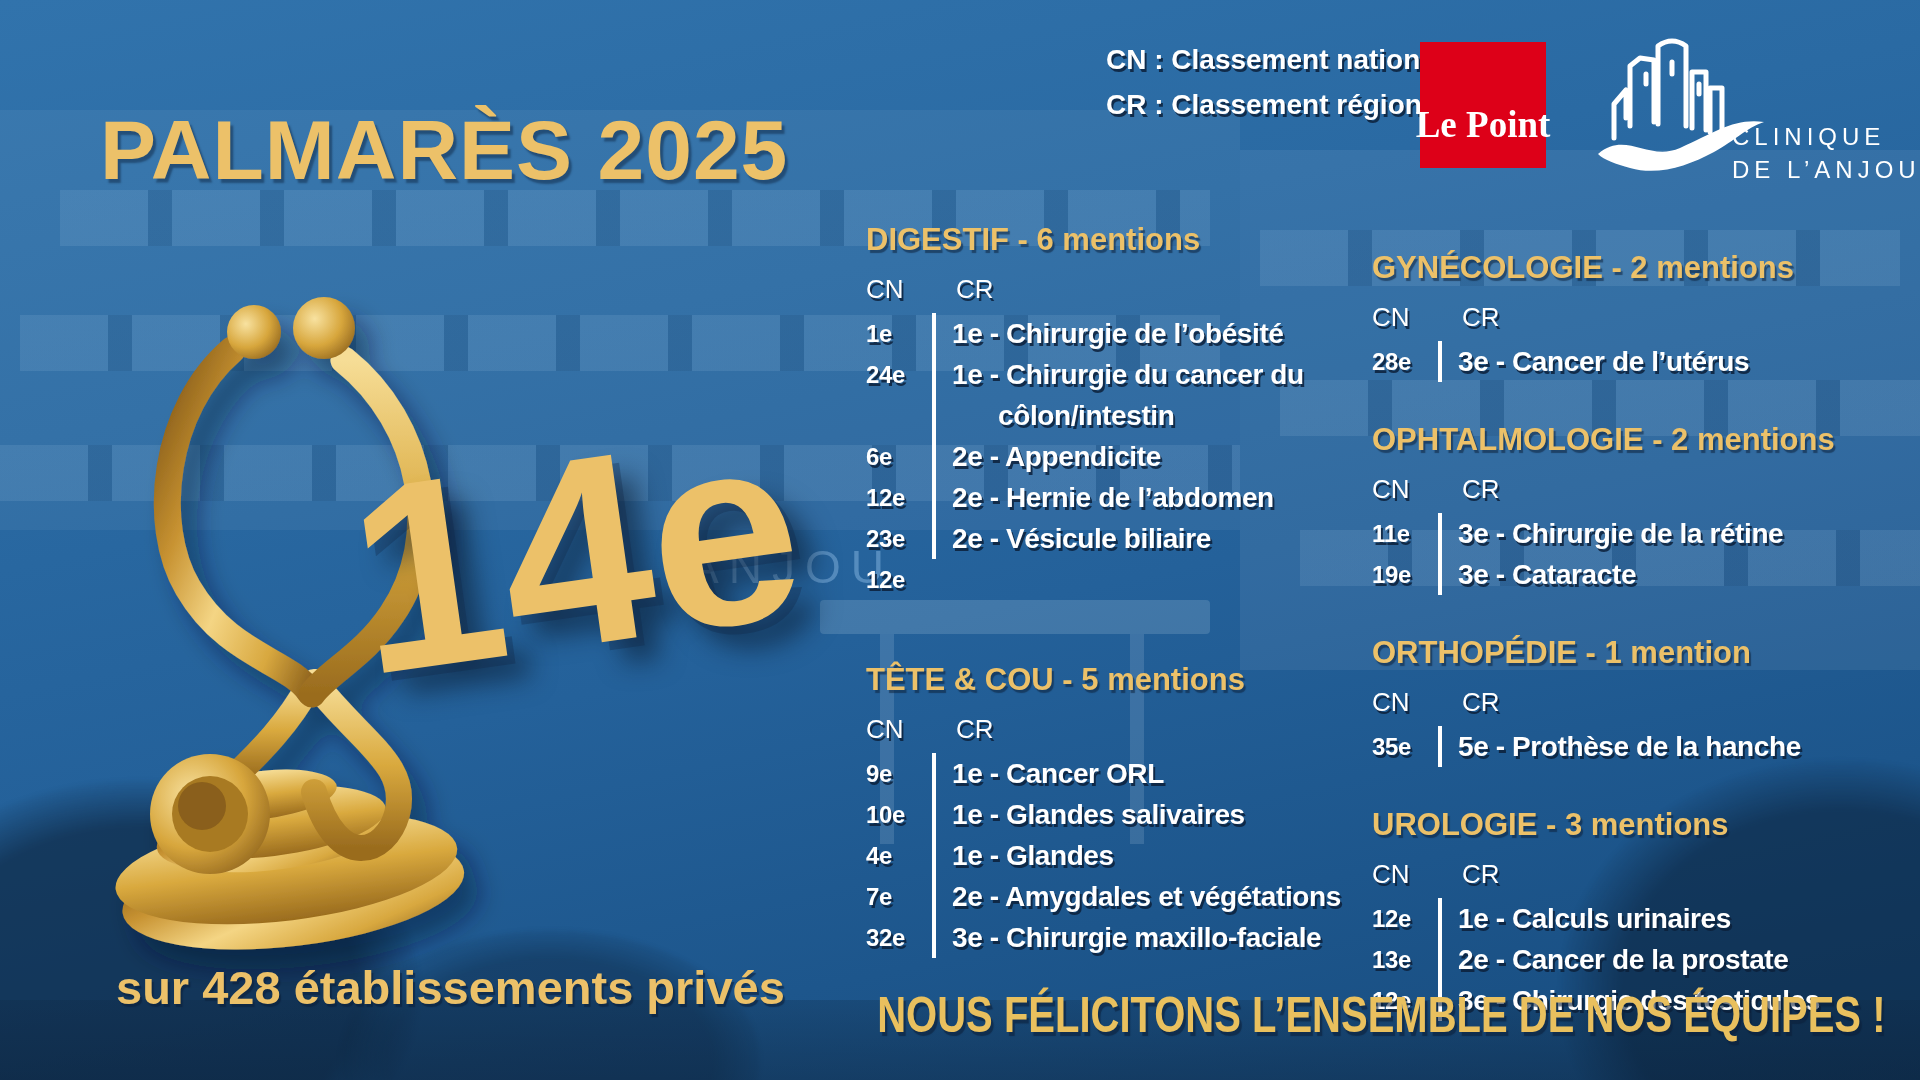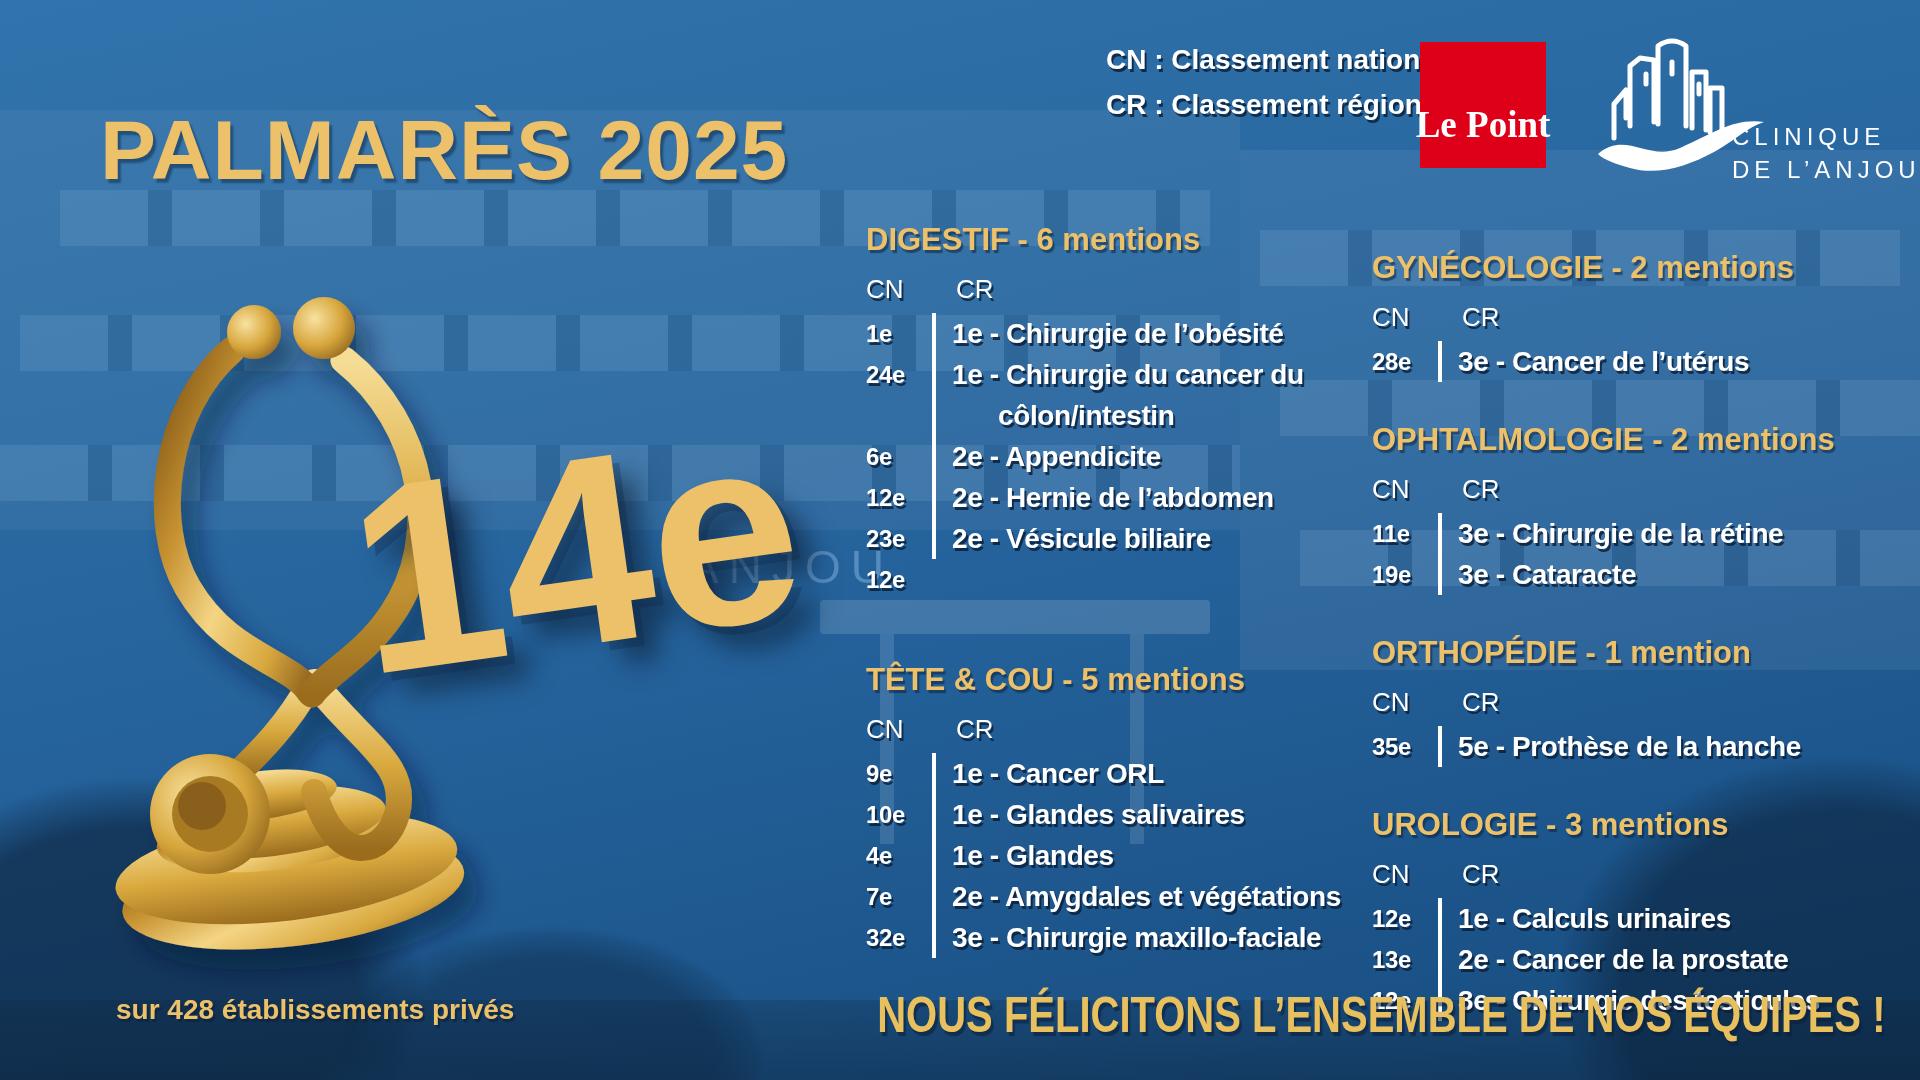--- a/index.html
+++ b/index.html
@@ -62,22 +62,22 @@
   
   .trophy{position:absolute;left:92px;top:232px;z-index:2;}
   .rank14{
     position:absolute;left:352px;top:418px;z-index:3;
     font-size:268px;line-height:1;font-weight:bold;color:var(--gold);
     transform:rotate(-8deg);transform-origin:center;
     text-shadow:7px 9px 0 rgba(15,38,66,.30), 20px 24px 26px rgba(8,22,40,.55);
   }
   .caption428{
     position:absolute;left:116px;top:960px;z-index:4;
-    font-size:28px;font-weight:bold;color:var(--gold);
-    text-shadow:2px 3px 1px rgba(12,32,58,.6);white-space:nowrap;margin-top:34px;
+    font-size:47px;font-weight:bold;color:var(--gold);
+    text-shadow:2px 3px 1px rgba(12,32,58,.6);white-space:nowrap;
   }
   
   .col{position:absolute;z-index:4;}
   .col-mid{left:866px;top:222px;width:514px;}
   .col-right{left:1372px;top:226px;width:524px;}
   .section{margin-bottom:62px;}
   .col-right .section{margin-bottom:40px;margin-top:24px;}
   .section-title{
     font-size:31px;font-weight:bold;color:var(--gold);
     text-shadow:2px 3px 1px rgba(12,32,58,.55);margin:0 0 16px 0;white-space:nowrap;

